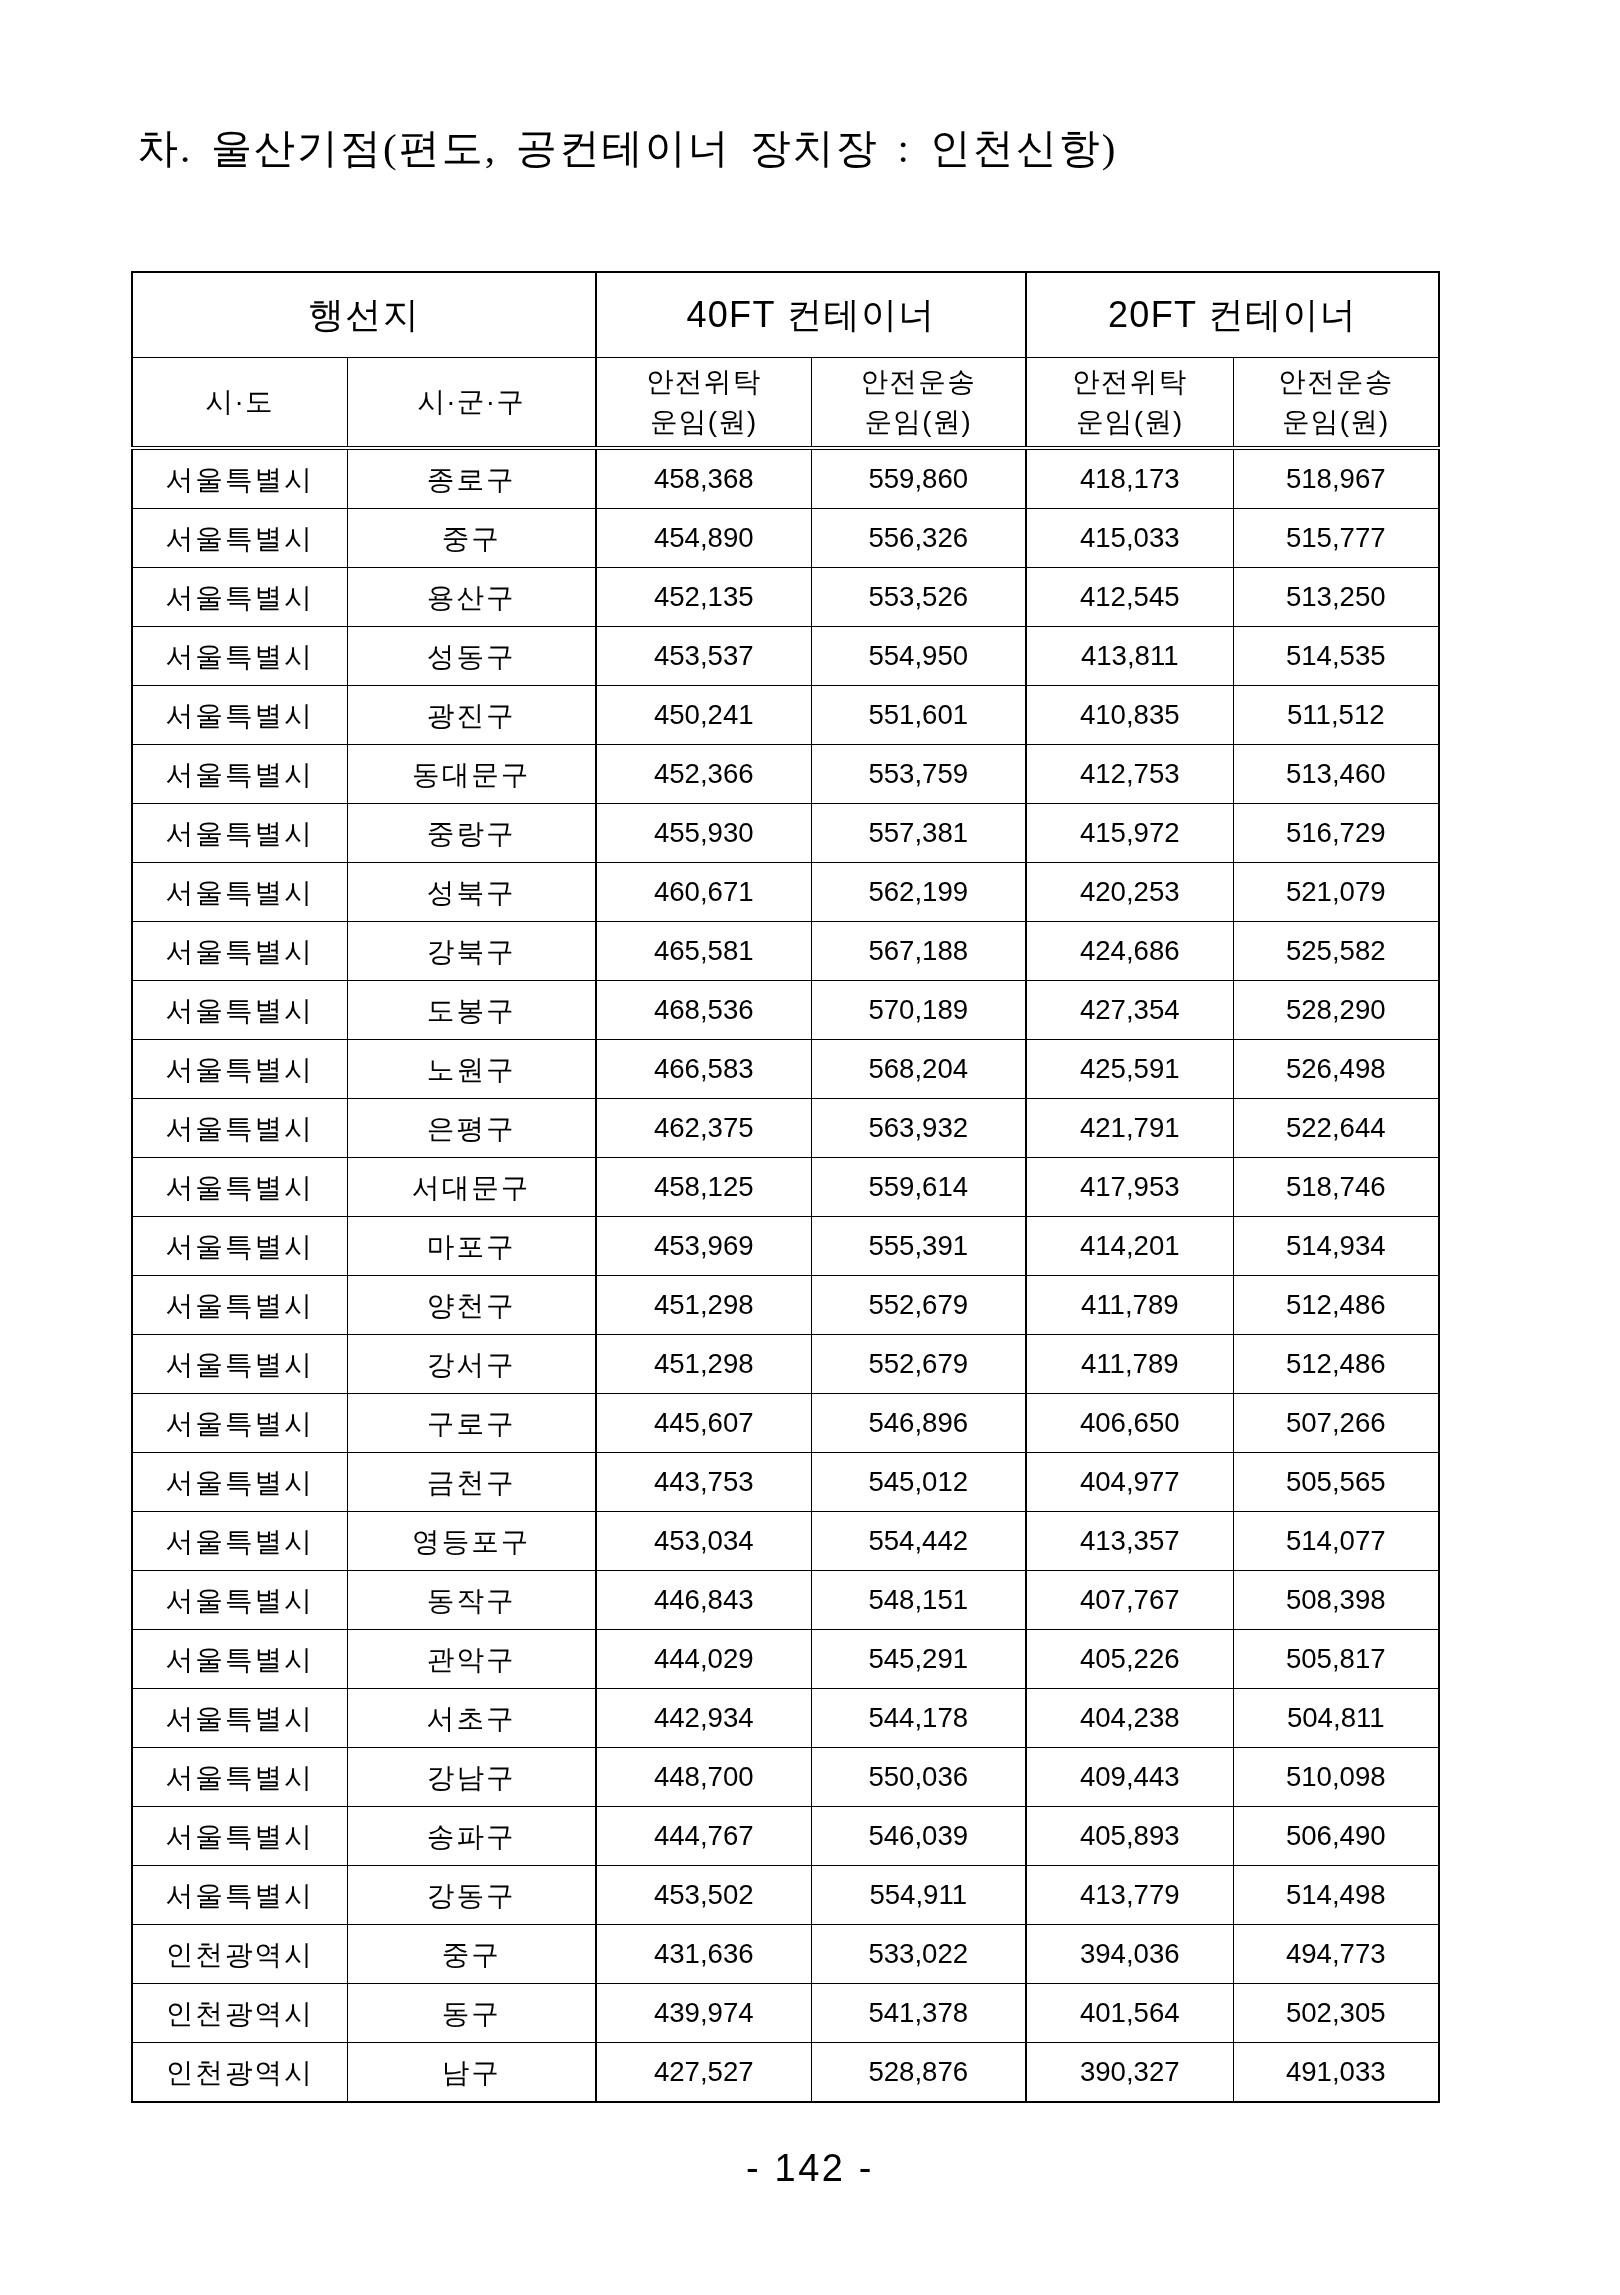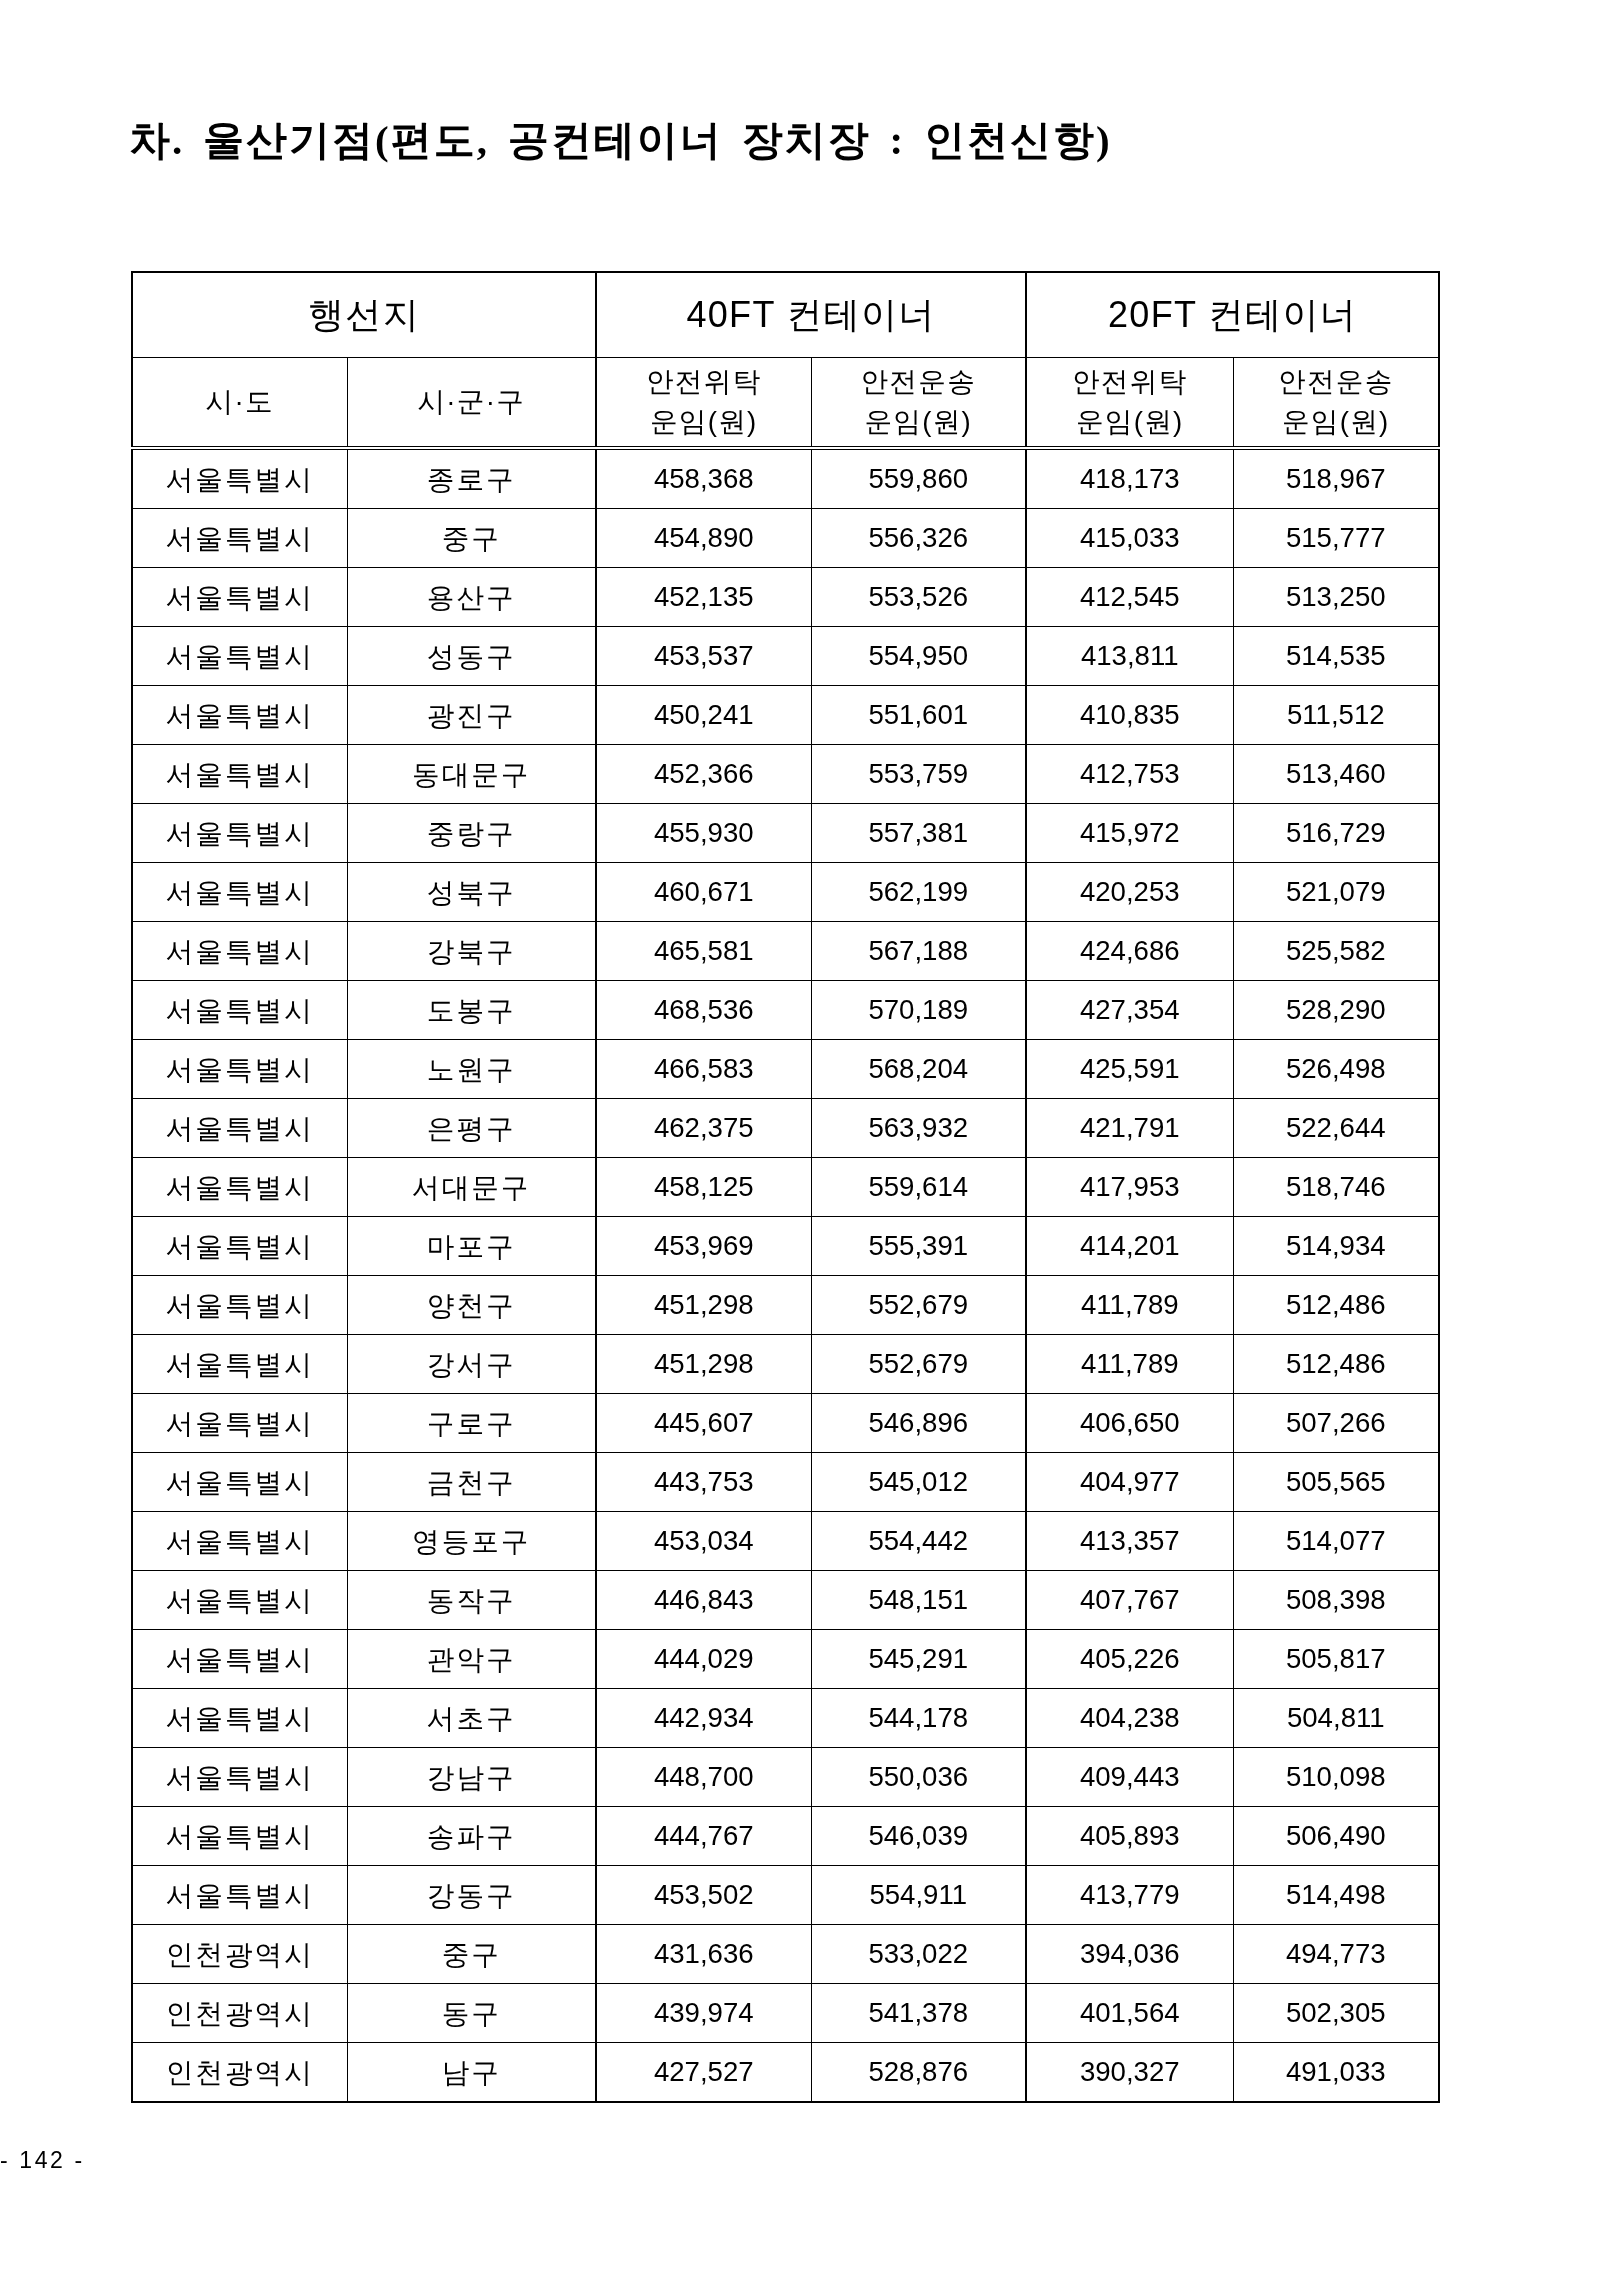--- a/index.html
+++ b/index.html
@@ -4,23 +4,23 @@
 <style>
   html,body{margin:0;padding:0;background:#fff;}
   .page{
     position:relative;
     width:1620px;height:2295px;
     background:#fff;color:#000;
     font-family:"Liberation Sans",sans-serif;
     overflow:hidden;
   }
   .title{
-    position:absolute;left:121px;top:105px;margin:8px;
+    position:absolute;left:121px;top:105px;margin:16px;
     font-family:"Liberation Serif",serif;
-    font-size:41px;font-weight:bold;
+    font-size:41px;font-weight:normal;
     letter-spacing:2px;word-spacing:6.6px;
     white-space:nowrap;
   }
   .subtitle{
     position:absolute;top:202px;right:182px;margin:0;
     font-family:"Liberation Serif",serif;
     font-size:39px;font-weight:normal;
     letter-spacing:1.3px;word-spacing:14.4px;
     white-space:nowrap;
   }
@@ -42,21 +42,21 @@
   .rate-table thead tr.h1 th{height:84px;font-size:36px;letter-spacing:1.3px;}
   .rate-table thead tr.h2 th{
     height:88px;font-size:27.6px;letter-spacing:1.3px;
     white-space:pre-line;line-height:1.45;
     border-bottom:4.6px double #000;
   }
   .rate-table tbody td{height:58px;}
   .rate-table tbody td.kr{letter-spacing:2px;}
   .footer{
     position:absolute;top:2147px;left:0;width:100%;
-    text-align:left;font-size:23px;letter-spacing:2.6px;
+    text-align:center;font-size:38px;letter-spacing:2.6px;
   }
 </style>
 </head>
 <body>
 
 <div class="page">
 
   <h1 class="title">차. 울산기점(편도, 공컨테이너 장치장 : 인천신항)</h1>
 
   <table class="rate-table">

